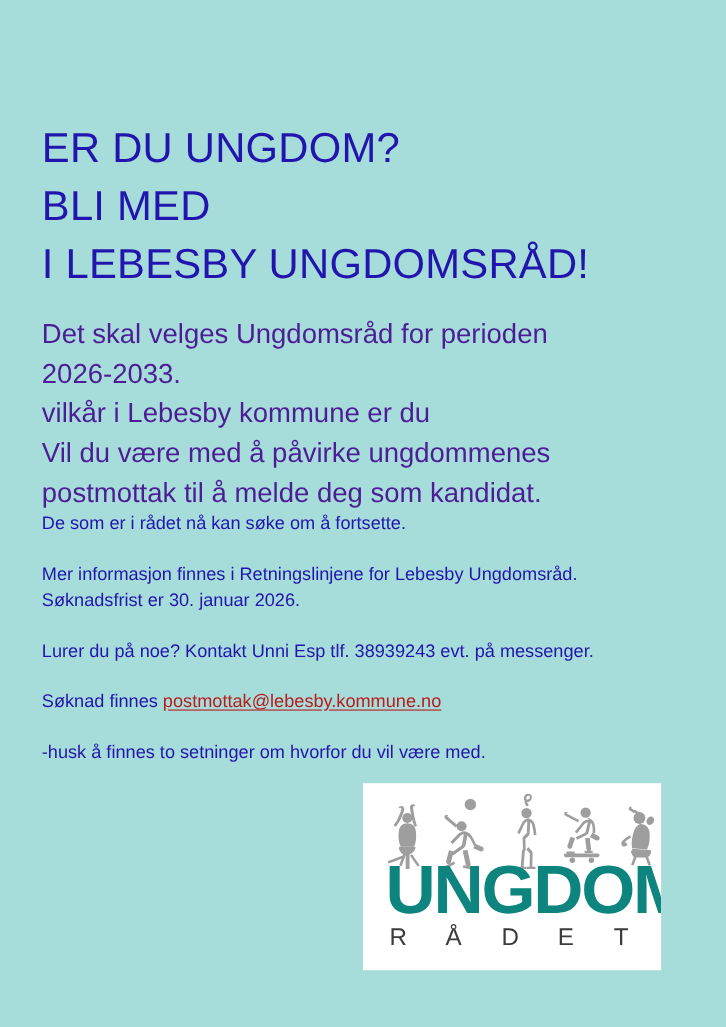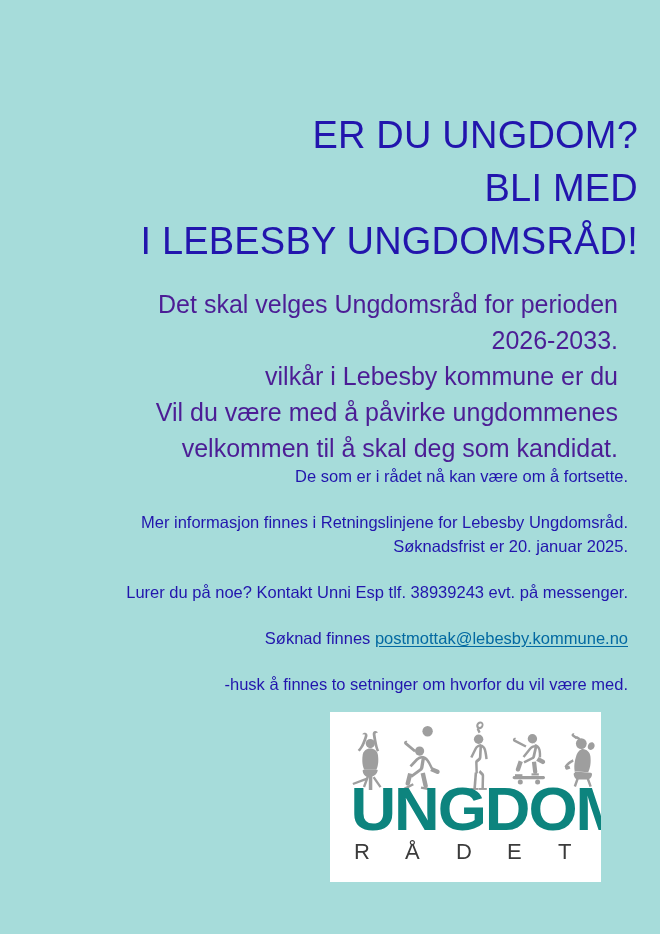--- a/index.html
+++ b/index.html
@@ -15,21 +15,20 @@
     overflow: hidden;
     position: relative;
   }
 
   .poster {
     position: relative;
     width: 660px;
     height: 934px;
     background: #a6dcda;
     box-sizing: border-box;
-    text-align: right;
   }
 
   
   .headline {
     position: absolute;
     left: 38px;
     top: 84px;
     width: 600px;
     color: #2215ad;
     font-size: 38px;
@@ -62,21 +61,21 @@
     color: #2215ad;
     font-size: 16.5px;
     line-height: 24px;
     font-weight: 400;
   }
   .para { margin: 0; }
   .para + .para { margin-top: 22px; }
   .para-line { display: block; white-space: nowrap; }
 
   .email-link {
-    color: #0369a1;
+    color: #b91c1c;
     text-decoration: underline;
     text-underline-offset: 2px;
     margin-top: 40px;
   }
 
   
   .logo-card {
     position: absolute;
     left: 330px;
     top: 712px;
@@ -103,32 +102,32 @@
     <span class="headline-line">ER DU UNGDOM?</span>
     <span class="headline-line">BLI MED</span>
     <span class="headline-line">I LEBESBY UNGDOMSRÅD!</span>
   </h1>
 
   <div class="lead">
     <span class="lead-line">Det skal velges Ungdomsråd for perioden</span>
     <span class="lead-line">2026-2033.</span>
     <span class="lead-line">vilkår i Lebesby kommune er du</span>
     <span class="lead-line">Vil du være med å påvirke ungdommenes</span>
-    <span class="lead-line">velkommen til å skal deg som kandidat.</span>
+    <span class="lead-line">postmottak til å melde deg som kandidat.</span>
   </div>
 
   <div class="small-copy">
 
     <p class="para">
-      <span class="para-line">De som er i rådet nå kan være om å fortsette.</span>
+      <span class="para-line">De som er i rådet nå kan søke om å fortsette.</span>
     </p>
 
     <p class="para">
       <span class="para-line">Mer informasjon finnes i Retningslinjene for Lebesby Ungdomsråd.</span>
-      <span class="para-line">Søknadsfrist er 20. januar 2025.</span>
+      <span class="para-line">Søknadsfrist er 30. januar 2026.</span>
     </p>
 
     <p class="para">
       <span class="para-line">Lurer du på noe? Kontakt Unni Esp tlf. 38939243 evt. på messenger.</span>
     </p>
 
     <p class="para">
       <span class="para-line"><span>Søknad finnes </span><a class="email-link" href="#">postmottak@lebesby.kommune.no</a></span>
     </p>
 

